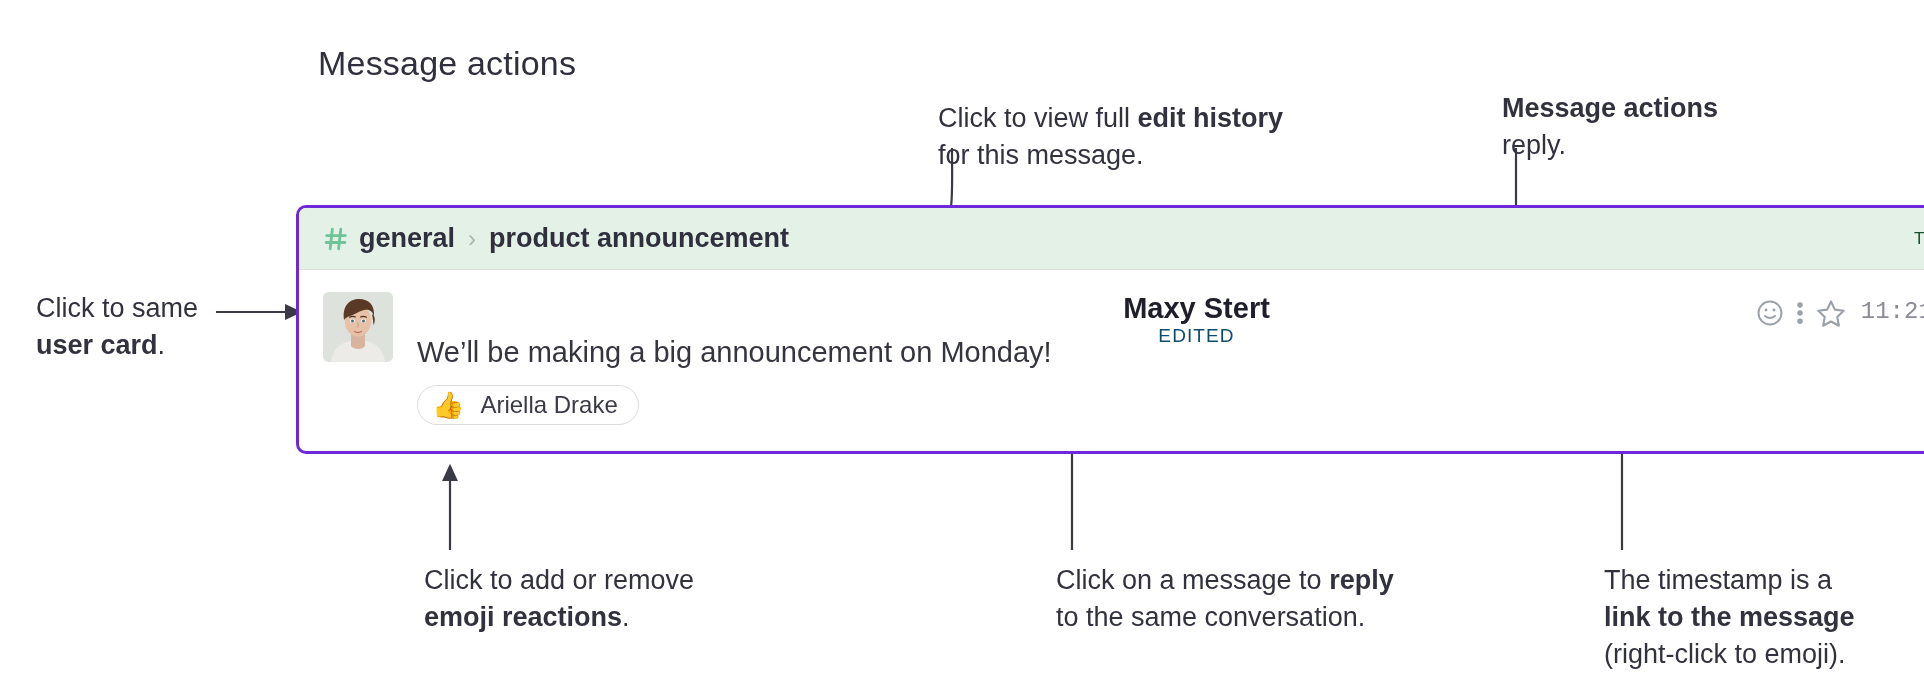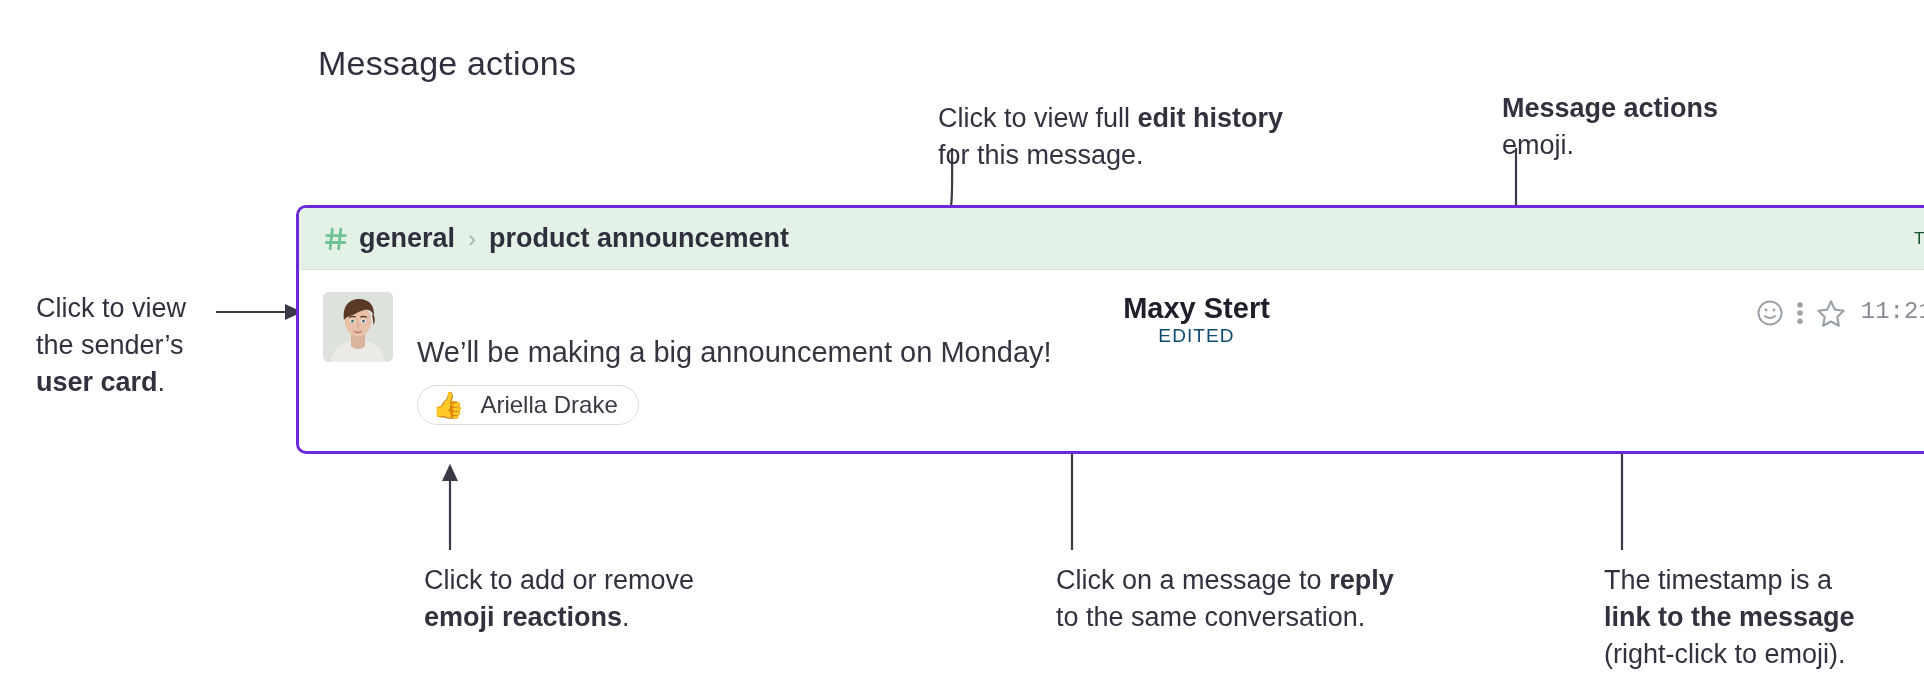--- a/index.html
+++ b/index.html
@@ -222,33 +222,32 @@
   <g>
     <path d="M1072,550 L1072,422" stroke="#3a3a46" stroke-width="2.2" fill="none" marker-end="url(#arrow-u)"></path>
   </g>
 
   <g>
     <path d="M1622,550 L1622,328" stroke="#3a3a46" stroke-width="2.2" fill="none" marker-end="url(#arrow-u)"></path>
   </g>
 </svg>
 
 <div class="annotation" id="anno-user-card">
-  <div>Click to view</div>
-  <div>the sender’s</div>
+  <div>Click to same</div>
   <div><b>user card</b><span>.</span></div>
 </div>
 
 <div class="annotation" id="anno-edit-hist">
   <div><span>Click to view full </span><b>edit history</b></div>
   <div>for this message.</div>
 </div>
 
 <div class="annotation" id="anno-msg-actions">
   <div><b>Message actions</b></div>
-  <div>emoji.</div>
+  <div>reply.</div>
 </div>
 
 <div class="annotation" id="anno-emoji">
   <div>Click to add or remove</div>
   <div><b>emoji reactions</b><span>.</span></div>
 </div>
 
 <div class="annotation" id="anno-reply">
   <div><span>Click on a message to </span><b>reply</b></div>
   <div>to the same conversation.</div>

